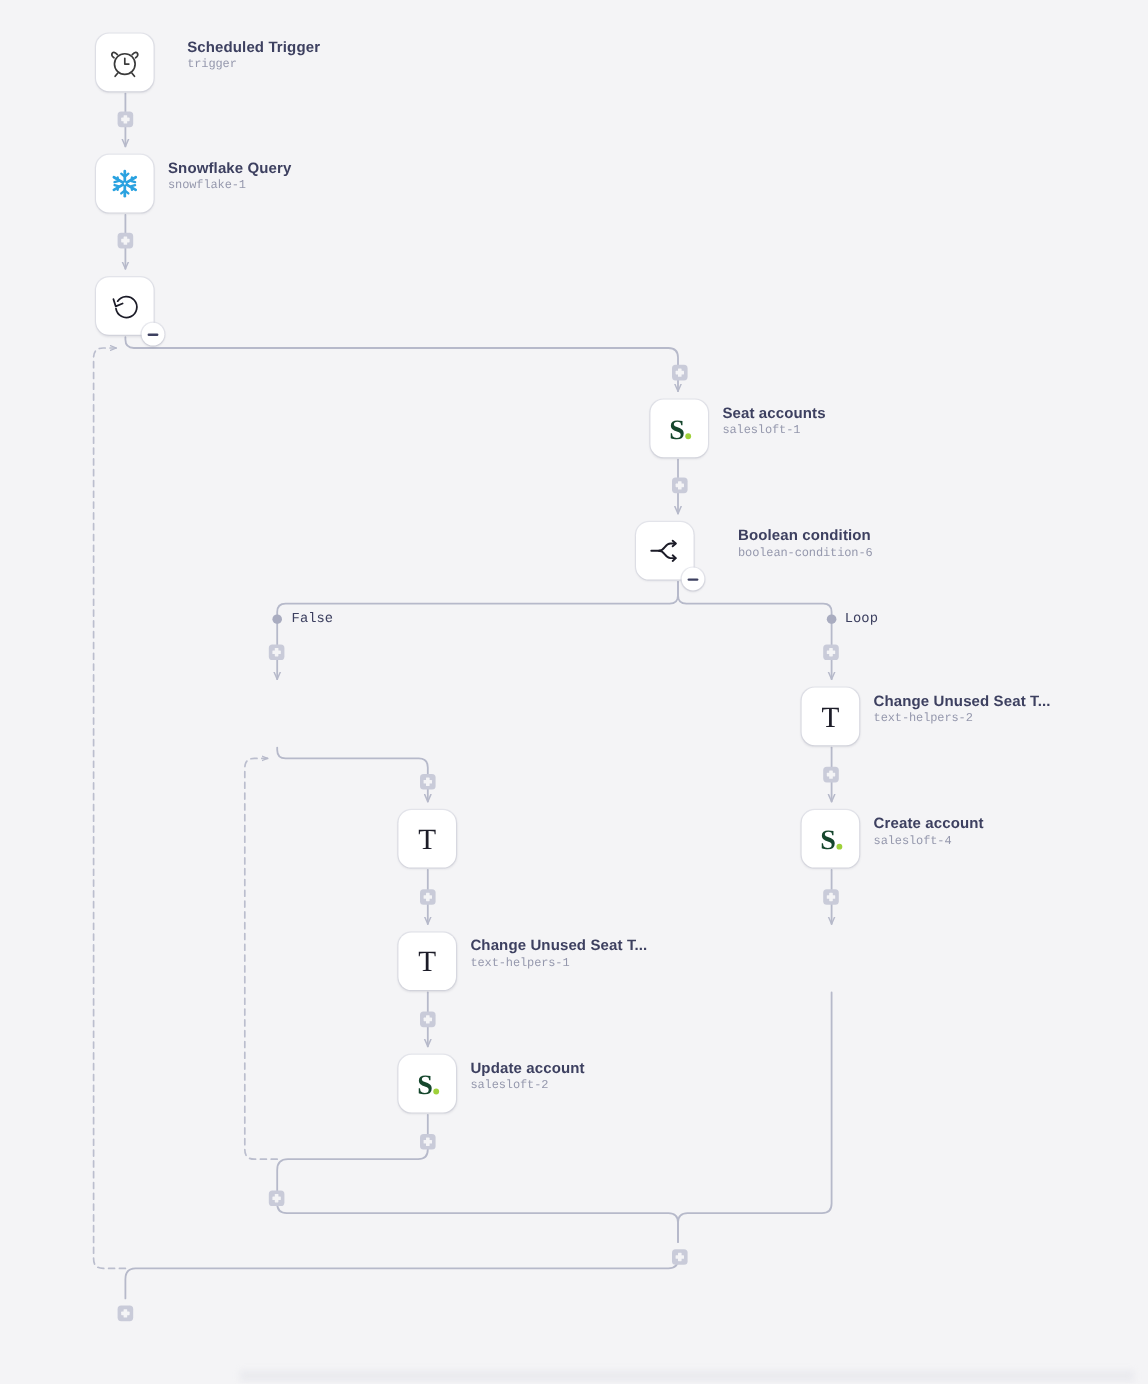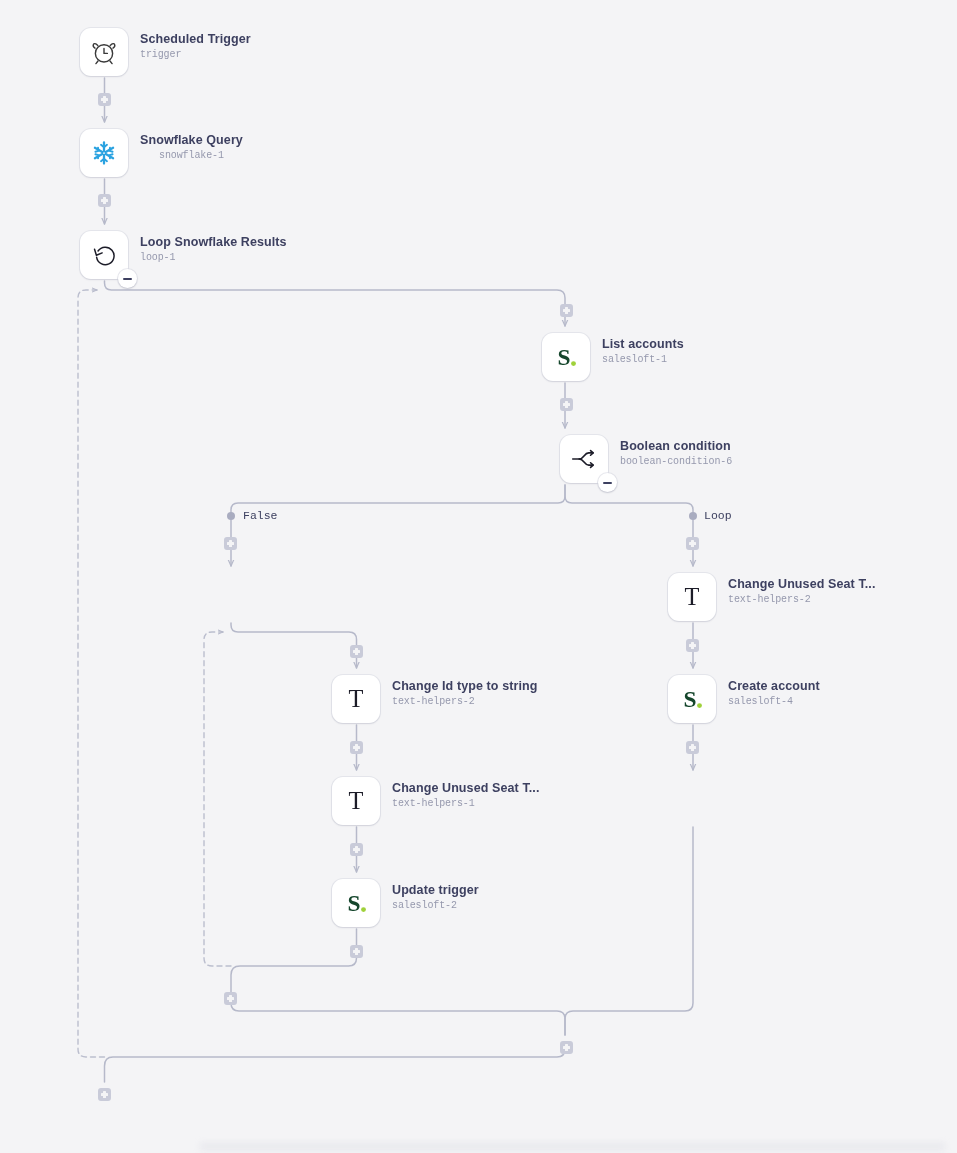--- a/index.html
+++ b/index.html
@@ -175,40 +175,40 @@
     </g>
 
     <g fill="none" stroke="#bbbece" stroke-width="1.4" stroke-dasharray="5 4" stroke-linecap="round">
 
       <path d="M 104.5 1057 L 86 1057 Q 78 1057 78 1049 L 78 298 Q 78 290 86 290 L 97 290" marker-end="url(#arrowsm)"></path>
 
       <path d="M 231 966 L 212 966 Q 204 966 204 958 L 204 640 Q 204 632 212 632 L 223 632" marker-end="url(#arrowsm)"></path>
     </g>
   </svg>
 
-  <div class="node" style="left:80px; top:28px;">
+  <div class="node" style="left:80px; top:28px;gap:16px;">
     <div class="node-box">
       <svg width="30" height="30" viewBox="0 0 32 32">
         <g fill="none" stroke="#3a3a3a" stroke-width="1.5" stroke-linecap="round" stroke-linejoin="round">
           <circle cx="16" cy="17.5" r="9.2"></circle>
           <path d="M 9.4 9.1 C 7 6.6 5.2 6.6 4.6 8.2 C 4.1 9.6 5 11 6.4 11.9"></path>
           <path d="M 22.6 9.1 C 25 6.6 26.8 6.6 27.4 8.2 C 27.9 9.6 27 11 25.6 11.9"></path>
           <path d="M 16 12.3 L 16 17.5 L 19.6 17.5"></path>
           <path d="M 9.6 25.6 L 7.4 28.4"></path>
           <path d="M 22.4 25.6 L 24.6 28.4"></path>
         </g>
       </svg>
     </div>
     <div class="node-labels">
       <div class="node-title">Scheduled Trigger</div>
       <div class="node-sub">trigger</div>
     </div>
   </div>
 
-  <div class="node" style="left:80px; top:129px;text-align:center;">
+  <div class="node" style="left:80px; top:129px;">
     <div class="node-box">
       <svg width="28" height="28" viewBox="0 0 32 32">
         <g stroke="#2aa2e0" stroke-width="2.6" stroke-linecap="round" fill="none">
           <path d="M 16 4 L 16 28"></path>
           <path d="M 5.6 10 L 26.4 22"></path>
           <path d="M 5.6 22 L 26.4 10"></path>
         </g>
         <g stroke="#2aa2e0" stroke-width="2.2" stroke-linecap="round" fill="none">
           <path d="M 12.6 6.6 L 16 9.4 L 19.4 6.6"></path>
           <path d="M 12.6 25.4 L 16 22.6 L 19.4 25.4"></path>
@@ -232,40 +232,36 @@
       <svg width="28" height="28" viewBox="0 0 32 32">
         <g fill="none" stroke="#1c1c28" stroke-width="1.7" stroke-linecap="round" stroke-linejoin="round">
           <path d="M 9.2 11.4 A 10 10 0 1 1 7.6 18.6"></path>
           <path d="M 5.2 9.5 L 7.3 16.3 L 13.9 13.6"></path>
         </g>
       </svg>
       <span class="collapse-badge">
           <i></i>
         </span>
     </div>
-    <div class="node-labels">
-      <div class="node-title">Loop Snowflake Results</div>
-      <div class="node-sub">loop-1</div>
-    </div>
   </div>
 
   <div class="node" style="left:542px; top:333px;">
     <div class="node-box">
       <svg width="30" height="30" viewBox="0 0 32 32">
         <text x="14" y="25" font-family="'Liberation Serif', serif" font-size="25" font-weight="700" fill="#15462c" text-anchor="middle">S</text>
         <circle cx="24" cy="23" r="2.6" fill="#9fd13a"></circle>
       </svg>
     </div>
     <div class="node-labels">
-      <div class="node-title">List accounts</div>
+      <div class="node-title">Seat accounts</div>
       <div class="node-sub">salesloft-1</div>
     </div>
   </div>
 
-  <div class="node" style="left:560px; top:435px;">
+  <div class="node" style="left:530px; top:435px;gap:25px;">
     <div class="node-box">
       <svg width="30" height="30" viewBox="0 0 32 32">
         <g fill="none" stroke="#1c1c28" stroke-width="1.7" stroke-linecap="round" stroke-linejoin="round">
           <path d="M 4 16 L 11 16"></path>
           <path d="M 11 16 C 16 16 16 9.5 21 9.5 L 25.5 9.5"></path>
           <path d="M 11 16 C 16 16 16 22.5 21 22.5 L 25.5 22.5"></path>
           <path d="M 23 7 L 25.8 9.5 L 23 12"></path>
           <path d="M 23 20 L 25.8 22.5 L 23 25"></path>
         </g>
       </svg>
@@ -291,24 +287,20 @@
       <div class="node-sub">text-helpers-2</div>
     </div>
   </div>
 
   <div class="node" style="left:332px; top:675px;">
     <div class="node-box">
       <svg width="30" height="30" viewBox="0 0 32 32">
         <text x="16" y="25" font-family="'Liberation Serif', serif" font-size="26" fill="#1c1c28" text-anchor="middle">T</text>
       </svg>
     </div>
-    <div class="node-labels">
-      <div class="node-title">Change Id type to string</div>
-      <div class="node-sub">text-helpers-2</div>
-    </div>
   </div>
 
   <div class="node" style="left:668px; top:675px;">
     <div class="node-box">
       <svg width="30" height="30" viewBox="0 0 32 32">
         <text x="14" y="25" font-family="'Liberation Serif', serif" font-size="25" font-weight="700" fill="#15462c" text-anchor="middle">S</text>
         <circle cx="24" cy="23" r="2.6" fill="#9fd13a"></circle>
       </svg>
     </div>
     <div class="node-labels">
@@ -330,21 +322,21 @@
   </div>
 
   <div class="node" style="left:332px; top:879px;">
     <div class="node-box">
       <svg width="30" height="30" viewBox="0 0 32 32">
         <text x="14" y="25" font-family="'Liberation Serif', serif" font-size="25" font-weight="700" fill="#15462c" text-anchor="middle">S</text>
         <circle cx="24" cy="23" r="2.6" fill="#9fd13a"></circle>
       </svg>
     </div>
     <div class="node-labels">
-      <div class="node-title">Update trigger</div>
+      <div class="node-title">Update account</div>
       <div class="node-sub">salesloft-2</div>
     </div>
   </div>
 
   <span class="branch-dot" style="left:227px; top:512px;"></span>
   <span class="branch-label" style="left:240px; top:509px;">False</span>
 
   <span class="branch-dot" style="left:689px; top:512px;"></span>
   <span class="branch-label" style="left:701px; top:509px;">Loop</span>
 

